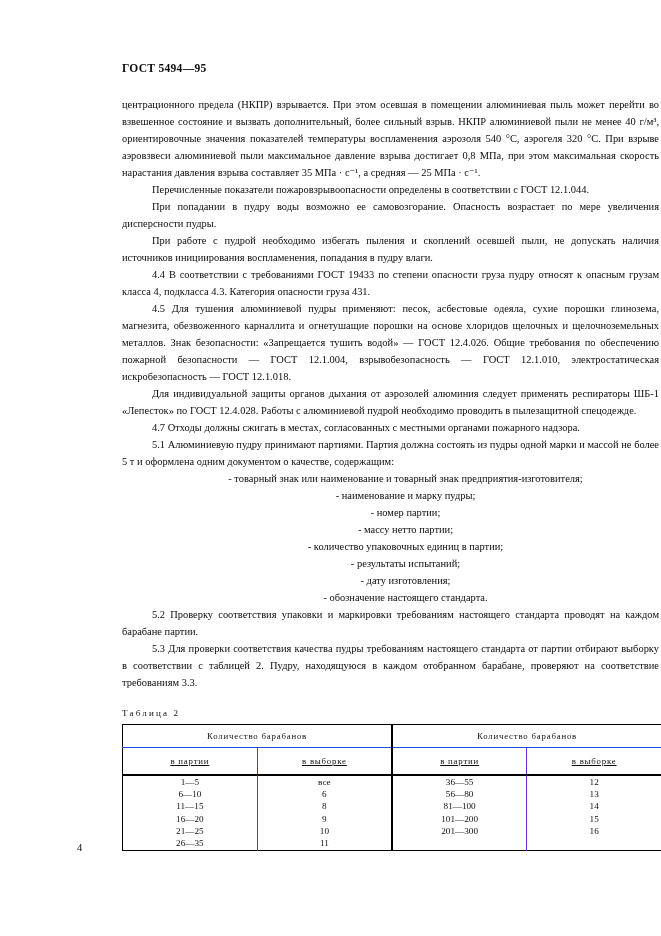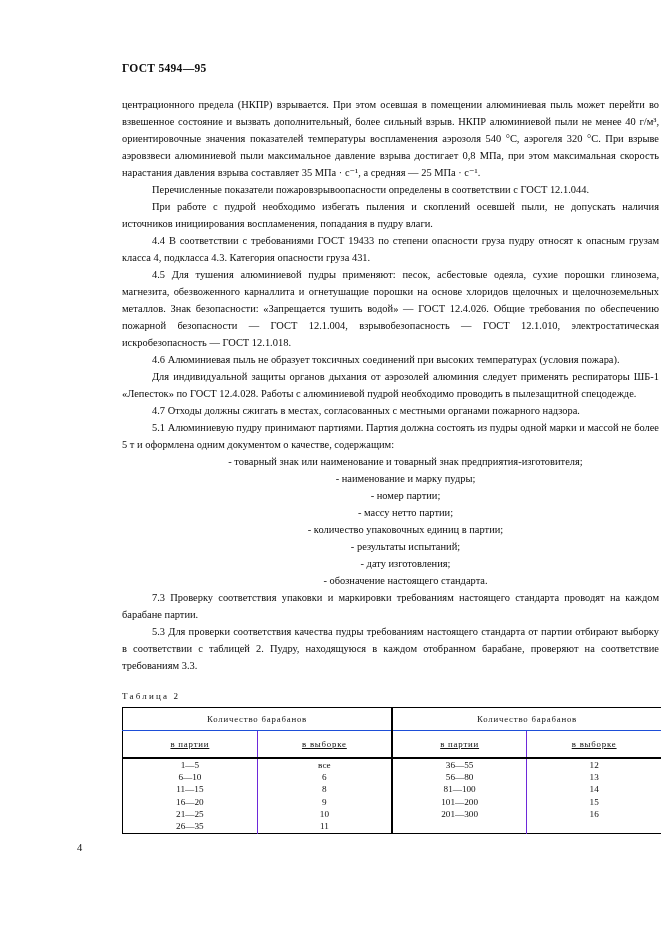--- a/index.html
+++ b/index.html
@@ -100,24 +100,24 @@
 
 <div class="page">
 
   <div class="content">
 
     <div class="doc-header">ГОСТ 5494—95</div>
 
     <div class="body">
       <p class="noindent">центрационного предела (НКПР) взрывается. При этом осевшая в помещении алюминиевая пыль может перейти во взвешенное состояние и вызвать дополнительный, более сильный взрыв. НКПР алюминиевой пыли не менее 40 г/м³, ориентировочные значения показателей температуры воспламенения аэрозоля 540 °С, аэрогеля 320 °С. При взрыве аэровзвеси алюминиевой пыли максимальное давление взрыва достигает 0,8 МПа, при этом максимальная скорость нарастания давления взрыва составляет 35 МПа · с⁻¹, а средняя — 25 МПа · с⁻¹.</p>
       <p>Перечисленные показатели пожаровзрывоопасности определены в соответствии с ГОСТ 12.1.044.</p>
+      <p>При попадании в пудру воды возможно ее самовозгорание. Опасность возрастает по мере увеличения дисперсности пудры.</p>
       <p>При работе с пудрой необходимо избегать пыления и скоплений осевшей пыли, не допускать наличия источников инициирования воспламенения, попадания в пудру влаги.</p>
       <p>4.4  В соответствии с требованиями ГОСТ 19433 по степени опасности груза пудру относят к опасным грузам класса 4, подкласса 4.3. Категория опасности груза 431.</p>
       <p>4.5  Для тушения алюминиевой пудры применяют: песок, асбестовые одеяла, сухие порошки глинозема, магнезита, обезвоженного карналлита и огнетушащие порошки на основе хлоридов щелочных и щелочноземельных металлов. Знак безопасности: «Запрещается тушить водой» — ГОСТ 12.4.026. Общие требования по обеспечению пожарной безопасности — ГОСТ 12.1.004, взрывобезопасность — ГОСТ 12.1.010, электростатическая искробезопасность — ГОСТ 12.1.018.</p>
-      <p>4.6  Алюминиевая пыль не образует токсичных соединений при высоких температурах (условия пожара).</p>
       <p>Для индивидуальной защиты органов дыхания от аэрозолей алюминия следует применять респираторы ШБ-1 «Лепесток» по ГОСТ 12.4.028. Работы с алюминиевой пудрой необходимо проводить в пылезащитной спецодежде.</p>
       <p>4.7  Отходы должны сжигать в местах, согласованных с местными органами пожарного надзора.</p>
 
 
       <p>5.1  Алюминиевую пудру принимают партиями. Партия должна состоять из пудры одной марки и массой не более 5 т и оформлена одним документом о качестве, содержащим:</p>
 
       <div>
 
           <p class="list-line">- товарный знак или наименование и товарный знак предприятия-изготовителя;</p>
 
@@ -129,21 +129,21 @@
 
           <p class="list-line">- количество упаковочных единиц в партии;</p>
 
           <p class="list-line">- результаты испытаний;</p>
 
           <p class="list-line">- дату изготовления;</p>
 
           <p class="list-line">- обозначение настоящего стандарта.</p>
         </div>
 
-      <p>7.3  Проверку соответствия упаковки и маркировки требованиям настоящего стандарта проводят на каждом барабане партии.</p>
+      <p>5.2  Проверку соответствия упаковки и маркировки требованиям настоящего стандарта проводят на каждом барабане партии.</p>
       <p>5.3  Для проверки соответствия качества пудры требованиям настоящего стандарта от партии отбирают выборку в соответствии с таблицей 2. Пудру, находящуюся в каждом отобранном барабане, проверяют на соответствие требованиям 3.3.</p>
 
       <div class="table-label">Таблица 2</div>
 
       <table class="sampling">
         <colgroup>
           <col style="width:25%">
             <col style="width:25%">
             <col style="width:25%">
             <col style="width:25%">

